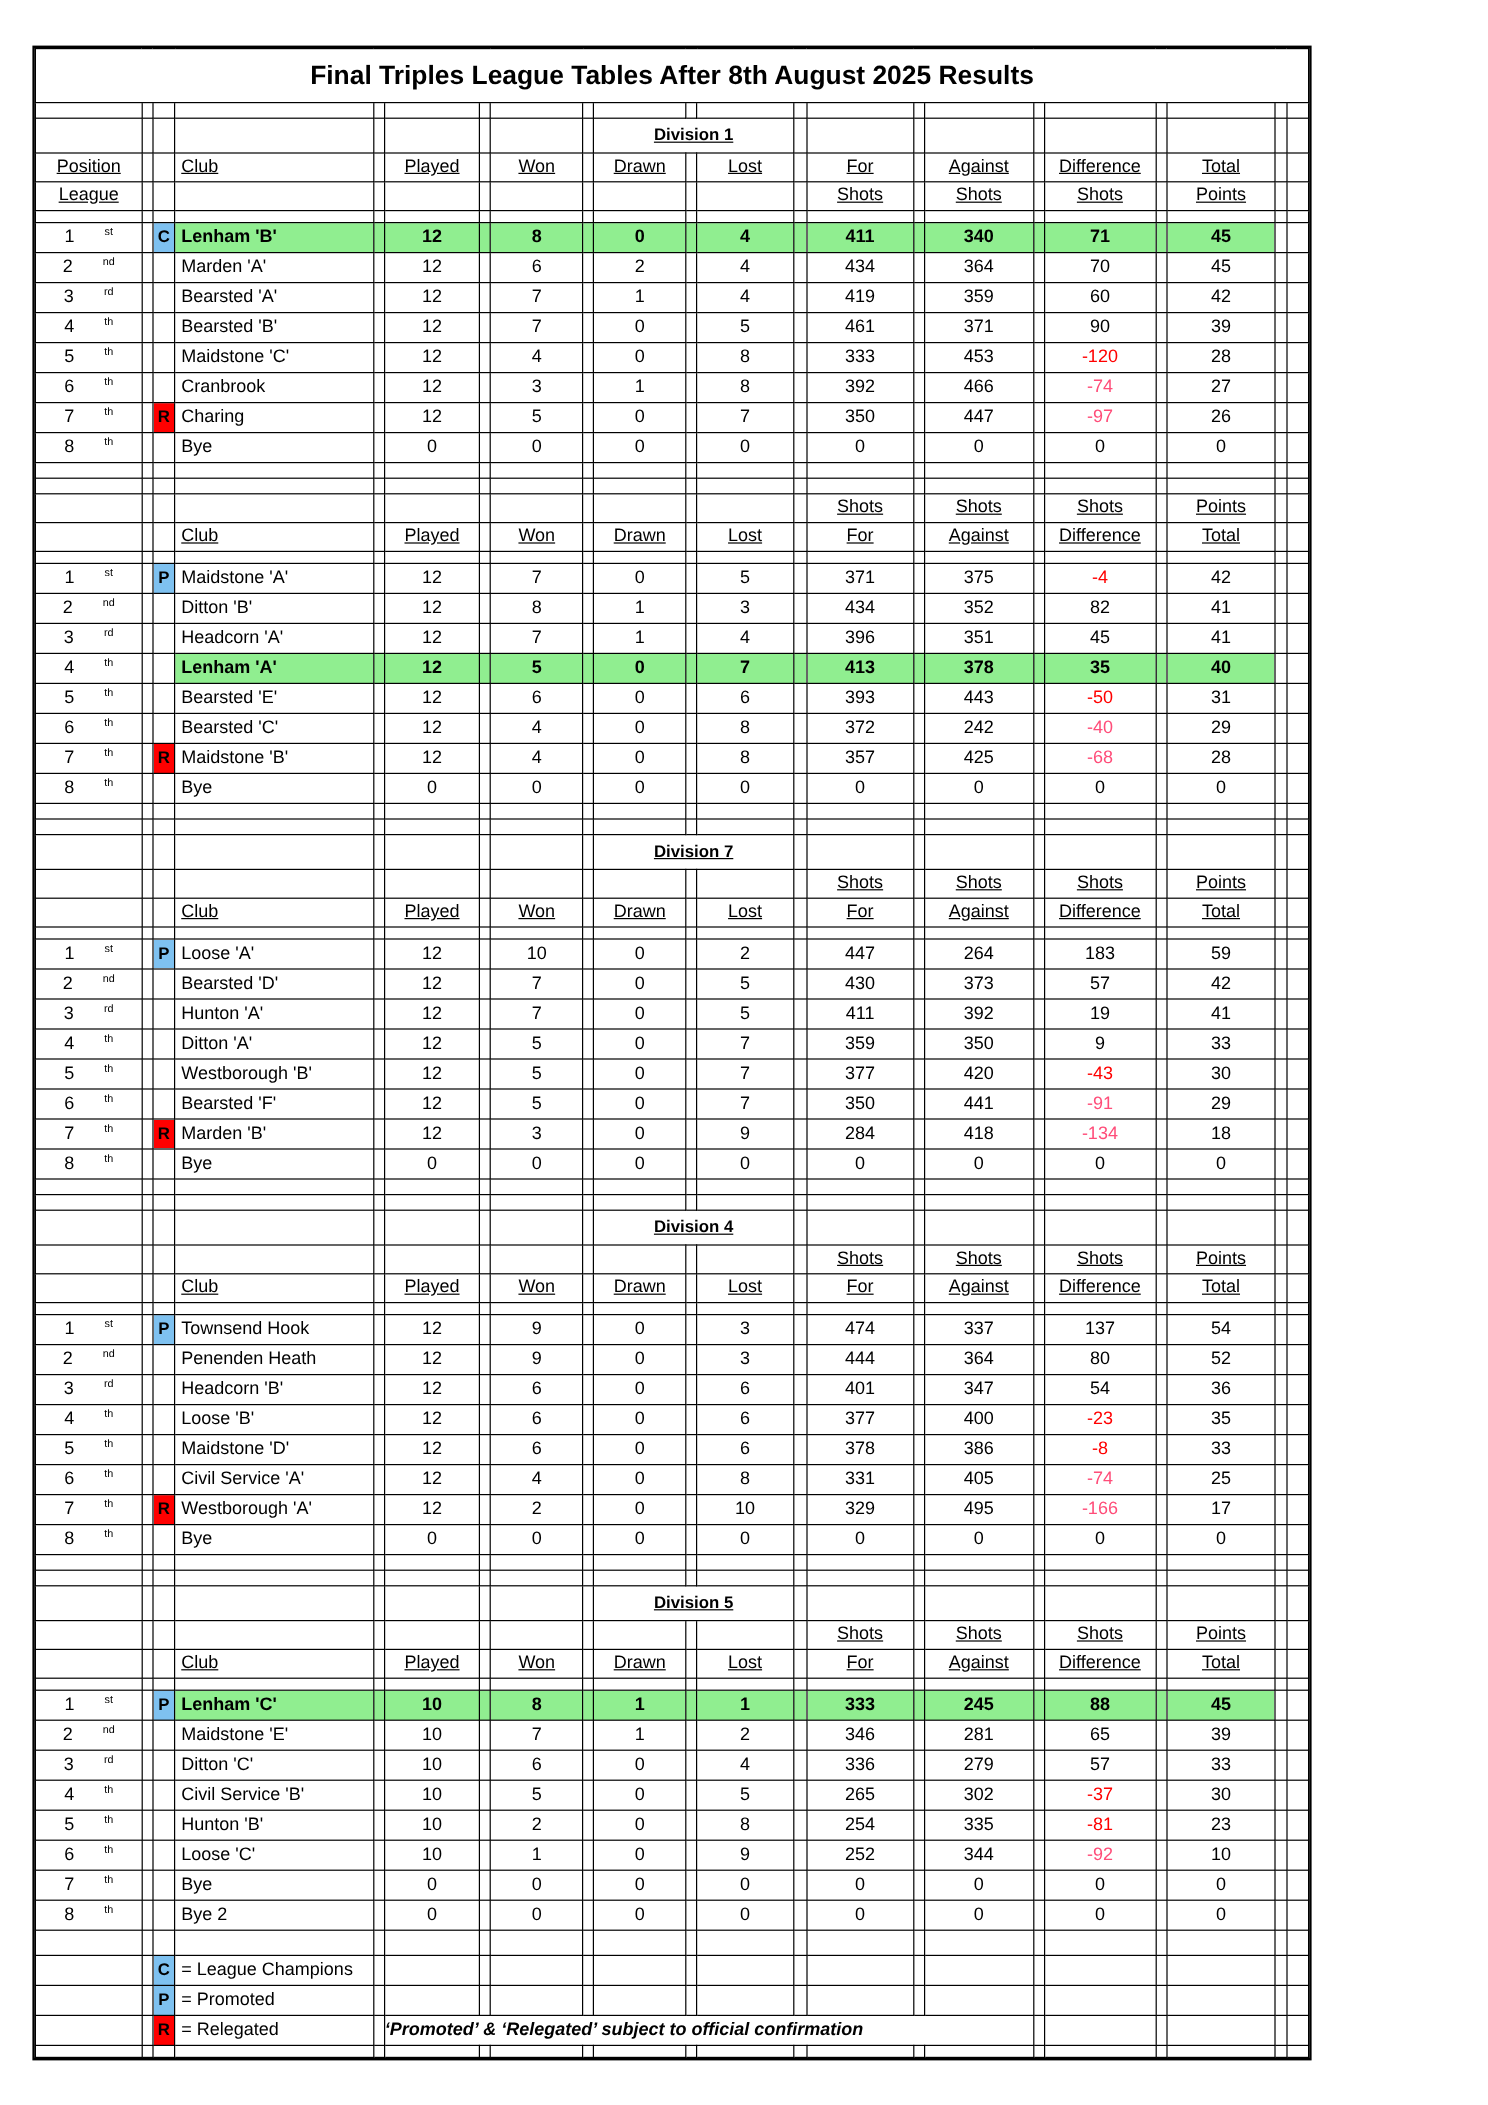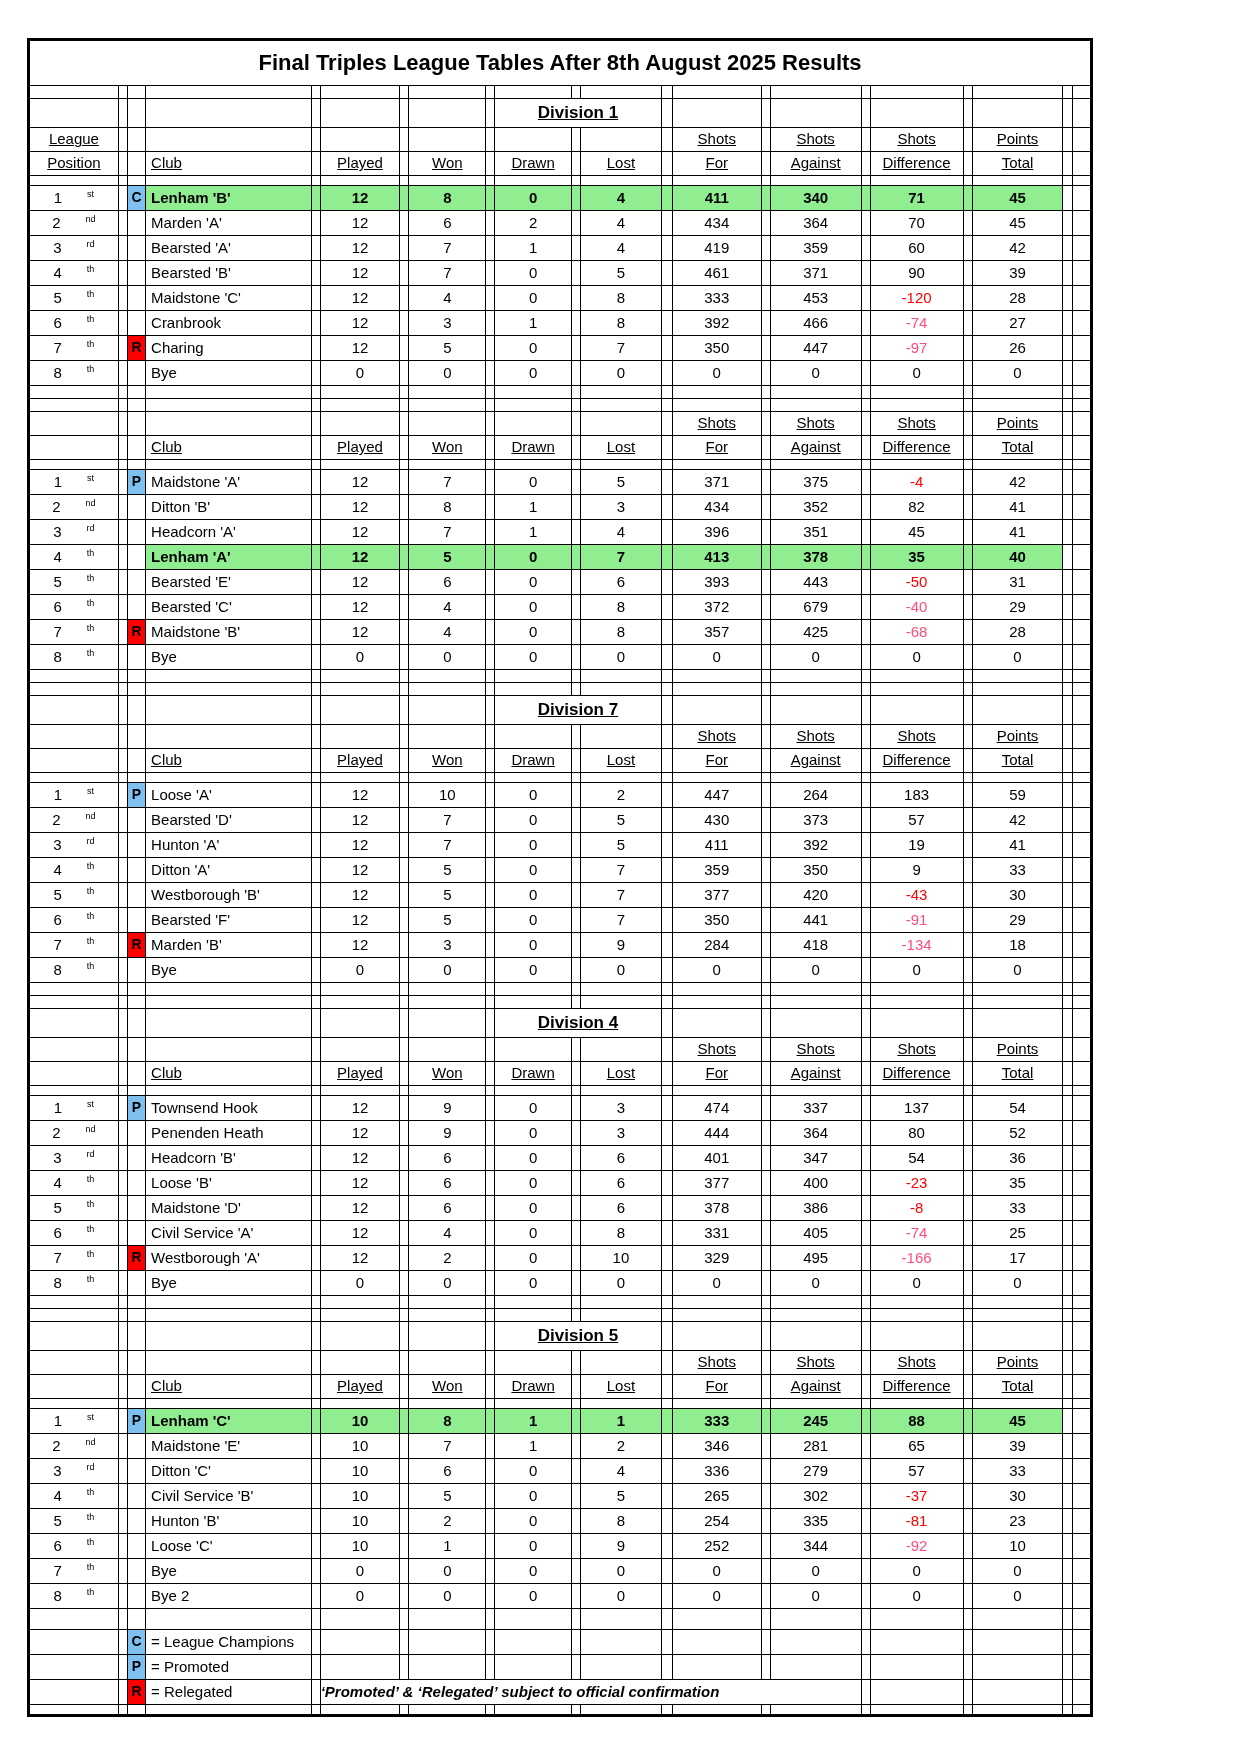--- a/index.html
+++ b/index.html
@@ -8,21 +8,21 @@
   table{border-collapse:collapse;width:100%;table-layout:fixed;}
   td{border:1px solid #000;padding:0;font-size:15px;line-height:1.12;height:24px;overflow:hidden;
      white-space:nowrap;text-align:center;vertical-align:middle;}
   tr.sp12>td{height:12px;}
   tr.sp9>td{height:9px;}
   tr.sp20>td{height:20px;}
   tr.h28>td{height:28px;}
   tr.h23>td{height:23px;}
   tr.h24>td{height:24px;}
   .title-row td{height:44px;font-size:22px;font-weight:bold;text-align:center;}
-  .div-title{font-weight:bold;font-size:17px;text-decoration:underline;margin-top:32px;}
+  .div-title{font-weight:bold;font-size:14px;text-decoration:underline;margin-top:32px;}
   .hdr{text-decoration:underline;}
   .center{text-align:center;}
   .club{text-align:left;padding-left:5px;}
   .pos{text-align:center;}
   sup{font-size:9px;line-height:0;padding-left:25px;}
   .mark{font-weight:bold;font-size:14px;text-align:center;}
   .mark-blue{background:var(--mblue,#7EC1F0);}
   .mark-red{background:var(--mred,#FF0000);}
   .hl{background:var(--hl,#90EE90);font-weight:bold;}
   .neg-red{color:var(--negred,#FF0000);}
@@ -102,64 +102,64 @@
           <td></td>
           <td></td>
           <td></td>
           <td></td>
           <td></td>
           <td></td>
           <td></td>
           <td></td>
         </tr>
         <tr class="h23">
+          <td class="hdr center">Position</td>
+          <td></td>
+          <td></td>
+          <td class="hdr club">Club</td>
+          <td></td>
+          <td class="hdr center">Played</td>
+          <td></td>
+          <td class="hdr center">Won</td>
+          <td></td>
+          <td class="hdr center">Drawn</td>
+          <td></td>
+          <td class="hdr center">Lost</td>
+          <td></td>
+          <td class="hdr center">For</td>
+          <td></td>
+          <td class="hdr center">Against</td>
+          <td></td>
+          <td class="hdr center">Difference</td>
+          <td></td>
+          <td class="hdr center">Total</td>
+          <td></td>
+          <td></td>
+        </tr>
+        <tr class="h23">
           <td class="hdr center">League</td>
           <td></td>
           <td></td>
           <td></td>
           <td></td>
           <td></td>
           <td></td>
           <td></td>
           <td></td>
           <td></td>
           <td></td>
           <td></td>
           <td></td>
           <td class="hdr center">Shots</td>
           <td></td>
           <td class="hdr center">Shots</td>
           <td></td>
           <td class="hdr center">Shots</td>
           <td></td>
           <td class="hdr center">Points</td>
-          <td></td>
-          <td></td>
-        </tr>
-        <tr class="h23">
-          <td class="hdr center">Position</td>
-          <td></td>
-          <td></td>
-          <td class="hdr club">Club</td>
-          <td></td>
-          <td class="hdr center">Played</td>
-          <td></td>
-          <td class="hdr center">Won</td>
-          <td></td>
-          <td class="hdr center">Drawn</td>
-          <td></td>
-          <td class="hdr center">Lost</td>
-          <td></td>
-          <td class="hdr center">For</td>
-          <td></td>
-          <td class="hdr center">Against</td>
-          <td></td>
-          <td class="hdr center">Difference</td>
-          <td></td>
-          <td class="hdr center">Total</td>
           <td></td>
           <td></td>
         </tr>
         <tr class="sp9">
           <td></td>
           <td></td>
           <td></td>
           <td></td>
           <td></td>
           <td></td>
@@ -621,21 +621,21 @@
           <td class="center">12</td>
           <td></td>
           <td class="center">4</td>
           <td></td>
           <td class="center">0</td>
           <td></td>
           <td class="center">8</td>
           <td></td>
           <td class="center">372</td>
           <td></td>
-          <td class="center">679</td>
+          <td class="center">242</td>
           <td></td>
           <td class="center neg-pink">-40</td>
           <td></td>
           <td class="center">29</td>
           <td></td>
           <td></td>
         </tr>
         <tr class="h24">
           <td class="pos"><span>7</span><sup>th</sup></td>
           <td></td>

